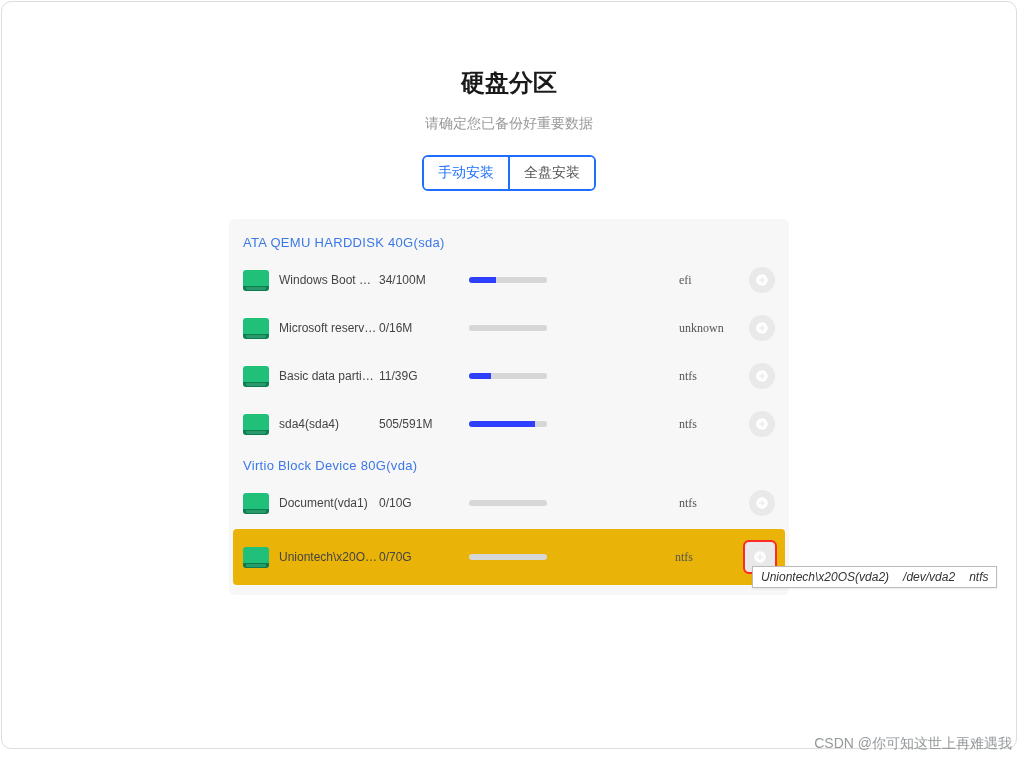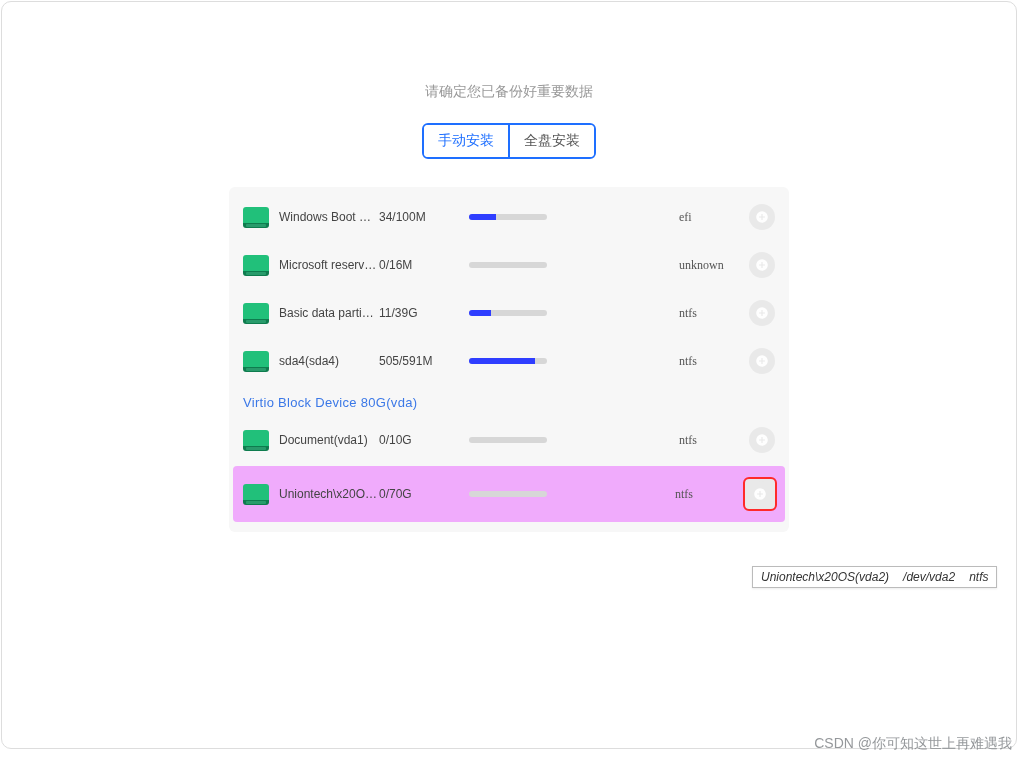--- a/index.html
+++ b/index.html
@@ -8,21 +8,21 @@
   .header { text-align: center; padding-top: 65px; }
   .title { font-size: 24px; font-weight: 700; color: #1a1a1a; }
   .subtitle { font-size: 14px; color: #999; margin-top: 16px; }
   .tabs { display: inline-flex; border: 2px solid #1e6fff; border-radius: 6px; overflow: hidden; margin-top: 22px; }
   .tab { padding: 7px 14px; font-size: 14px; cursor: pointer; background: #fff; }
   .tab.active { color: #1e6fff; }
   .tab.inactive { color: #555; border-left: 2px solid #1e6fff; }
   .panel { width: 560px; margin: 28px auto 0; background: #f7f7f7; border-radius: 6px; padding: 6px 0 8px; }
   .disk-header { font-size: 13px; color: #3b78e7; padding: 10px 14px 6px; letter-spacing: .3px; }
   .row { display: flex; align-items: center; padding: 11px 14px; position: relative; justify-content: space-between; }
-  .row.selected { background: #f0abfc; border-radius: 4px; margin: 2px 4px; padding: 13px 10px; }
+  .row.selected { background: #eab308; border-radius: 4px; margin: 2px 4px; padding: 13px 10px; }
   .drive-icon { width: 26px; height: 21px; flex-shrink: 0; margin-right: 10px; position: relative; }
   .drive-icon .body { width: 26px; height: 16px; background: #21c07a; border-radius: 3px 3px 0 0; }
   .drive-icon .base { width: 26px; height: 5px; background: #0e7c4e; border-radius: 0 0 3px 3px; position: relative; }
   .drive-icon .base::after { content:""; position:absolute; left:3px; top:1px; width:20px; height:3px; background:#5ad6a3; border-radius:1px; opacity:.35;}
   .name { width: 100px; font-size: 12px; color: #444; white-space: nowrap; overflow: hidden; text-overflow: ellipsis; }
   .size { width: 80px; font-size: 12px; color: #444; }
   .bar-wrap { width: 78px; height: 6px; background: #d7d7d7; border-radius: 3px; margin-left: 10px; position: relative; }
   .bar-fill { height: 100%; background: #2f3eff; border-radius: 3px 0 0 3px; }
   .fs { width: 60px; font-size: 12px; color: #555; margin-left: auto; margin-right: 10px; font-family: Liberation Serif, serif; }
   .action { width: 26px; height: 26px; border-radius: 50%; background: #e9e9e9; display: flex; align-items: center; justify-content: center; position: relative; }
@@ -35,29 +35,31 @@
   .summary-bar { width: 520px; height: 36px; margin: 35px auto 0; background: #f7f7f7; border-radius: 18px; display: flex; align-items: center; padding: 0 5px 0 14px; }
   .done-btn { margin-left: auto; background: #1e6fff; color: #fff; font-size: 13px; padding: 5px 16px; border-radius: 14px; cursor: pointer; border: none; }
   .next-btn { display:block; width: 310px; margin: 18px auto 0; height: 38px; border-radius: 19px; background: #f3f3f3; color: #888; font-size: 14px; border: none; }
   .watermark { position: absolute; right: 6px; bottom: 6px; font-size: 14px; color: rgba(90,95,100,.65); }
 </style>
 </head>
 <body>
 
 <div class="frame">
   <div class="header">
+    <div class="title">硬盘分区</div>
     <div class="subtitle">请确定您已备份好重要数据</div>
     <div class="tabs">
       <div class="tab active">手动安装</div>
       <div class="tab inactive">全盘安装</div>
     </div>
   </div>
 
   <div class="panel">
 
+    <div class="disk-header">ATA  QEMU  HARDDISK  40G(sda)</div>
 
     <div class="row">
       <div class="drive-icon">
           <div class="body"></div>
           <div class="base"></div>
         </div>
       <div class="name">Windows Boot …</div>
       <div class="size">34/100M</div>
       <div class="bar-wrap">
           <div class="bar-fill" style="width:34%"></div>

